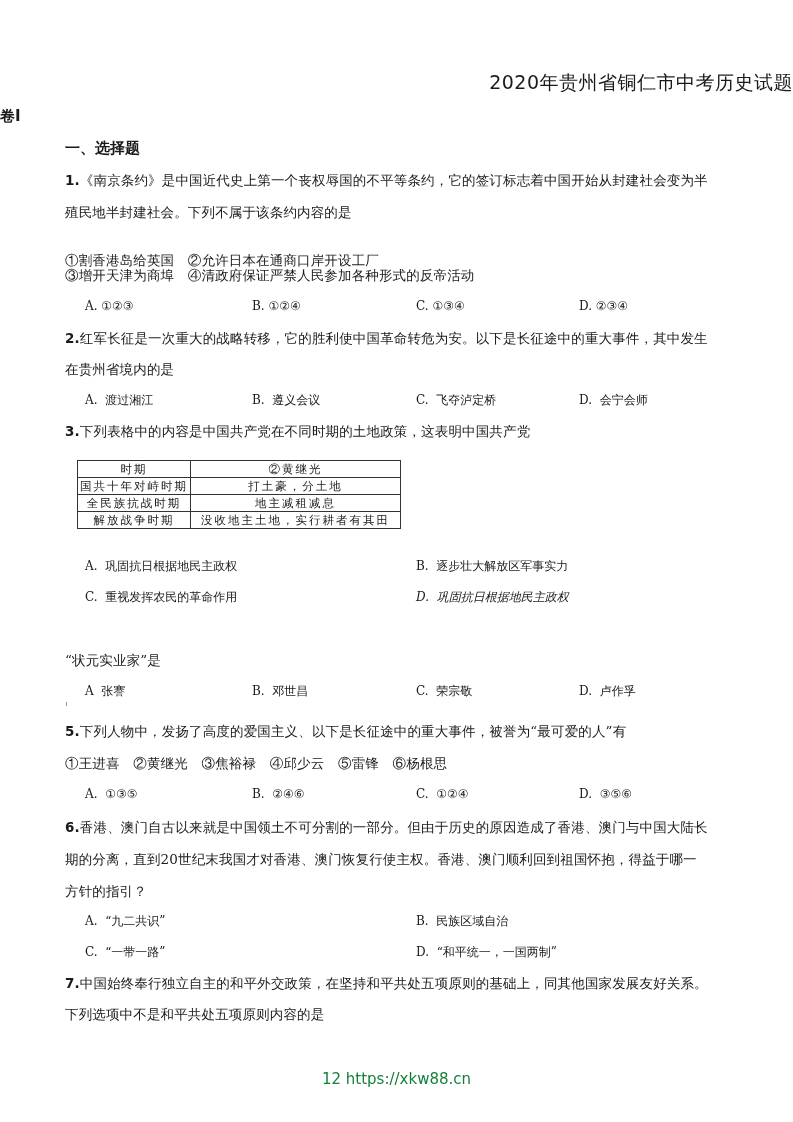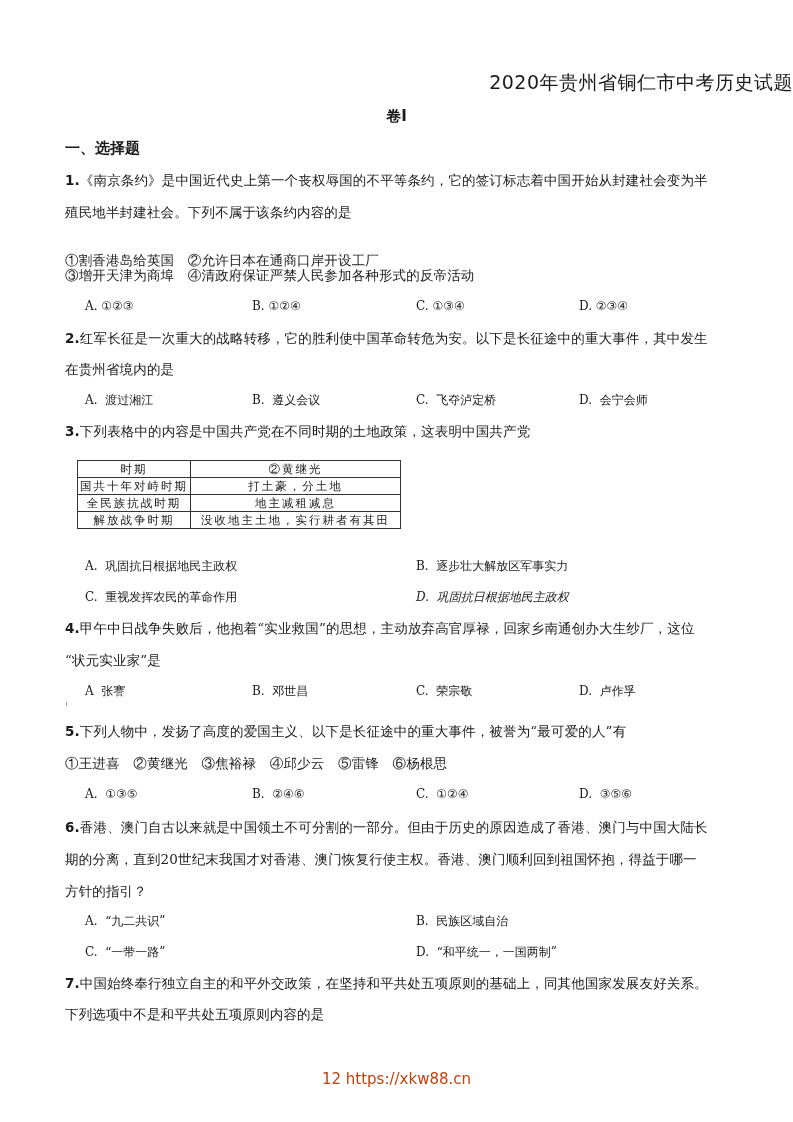--- a/index.html
+++ b/index.html
@@ -25,21 +25,21 @@
     .title {
       left: 0; width: 793px; top: 70px;
       text-align: right;
       font-size: 19px;
       font-weight: normal;
       letter-spacing: 0.5px;
       font-family: "DejaVu Sans", "Liberation Sans", sans-serif;
     }
     .volume {
       left: 0; width: 793px; top: 107px;
-      text-align: center;
+      text-align: left;
       font-size: 15px;
       font-weight: bold;
       font-family: "DejaVu Sans", "Liberation Sans", sans-serif;
     }
     .section {
       left: 65px; top: 139px;
       font-size: 15px;
       font-weight: bold;
       font-family: "DejaVu Sans", "Liberation Sans", sans-serif;
     }
@@ -76,21 +76,21 @@
     table.policy .c1 { width: 103px; margin-top: 36px; }
     .stray-mark {
       left: 66px; top: 702px;
       width: 1px; height: 4px;
       background: #999;
     }
     .footer {
       left: 0; width: 793px; top: 1070px;
       text-align: center;
       font-size: 15px;
-      color: #c2410c;
+      color: #15803d;
       font-family: "DejaVu Sans", "Liberation Sans", sans-serif;
     }
   </style>
 </head>
 <body>
 
 <div class="page">
 
   <div class="abs title">2020年贵州省铜仁市中考历史试题</div>
   <div class="abs volume">卷I</div>
@@ -133,21 +133,20 @@
       <td>没收地主土地，实行耕者有其田</td>
     </tr>
   </tbody>
     </table>
 
   <div class="abs opt" style="left:65px;top:557px;"><span>A.</span>&nbsp; <span>巩固抗日根据地民主政权</span></div>
   <div class="abs opt" style="left:396px;top:557px;"><span>B.</span>&nbsp; <span>逐步壮大解放区军事实力</span></div>
   <div class="abs opt" style="left:65px;top:588px;"><span>C.</span>&nbsp; <span>重视发挥农民的革命作用</span></div>
   <div class="abs opt" style="left:396px;top:588px;font-style:italic;"><span>D.</span>&nbsp; <span>巩固抗日根据地民主政权</span></div>
 
-  <div class="abs line" style="top:619px;"><span class="qnum">4.</span><span>甲午中日战争失败后，他抱着“实业救国”的思想，主动放弃高官厚禄，回家乡南通创办大生纱厂，这位</span></div>
   <div class="abs line" style="top:651px;">“状元实业家”是</div>
   <div class="abs opt" style="left:65px;top:682px;"><span>A</span>&nbsp; <span>张謇</span></div>
   <div class="abs opt" style="left:232px;top:682px;"><span>B.</span>&nbsp; <span>邓世昌</span></div>
   <div class="abs opt" style="left:396px;top:682px;"><span>C.</span>&nbsp; <span>荣宗敬</span></div>
   <div class="abs opt" style="left:559px;top:682px;"><span>D.</span>&nbsp; <span>卢作孚</span></div>
   <div class="abs stray-mark"></div>
 
   <div class="abs line" style="top:722px;"><span class="qnum">5.</span><span>下列人物中，发扬了高度的爱国主义、以下是长征途中的重大事件，被誉为“最可爱的人”有</span></div>
   <div class="abs line" style="top:754px;">①王进喜　②黄继光　③焦裕禄　④邱少云　⑤雷锋　⑥杨根思</div>
   <div class="abs opt" style="left:65px;top:785px;"><span>A.</span>&nbsp; <span>①③⑤</span></div>

